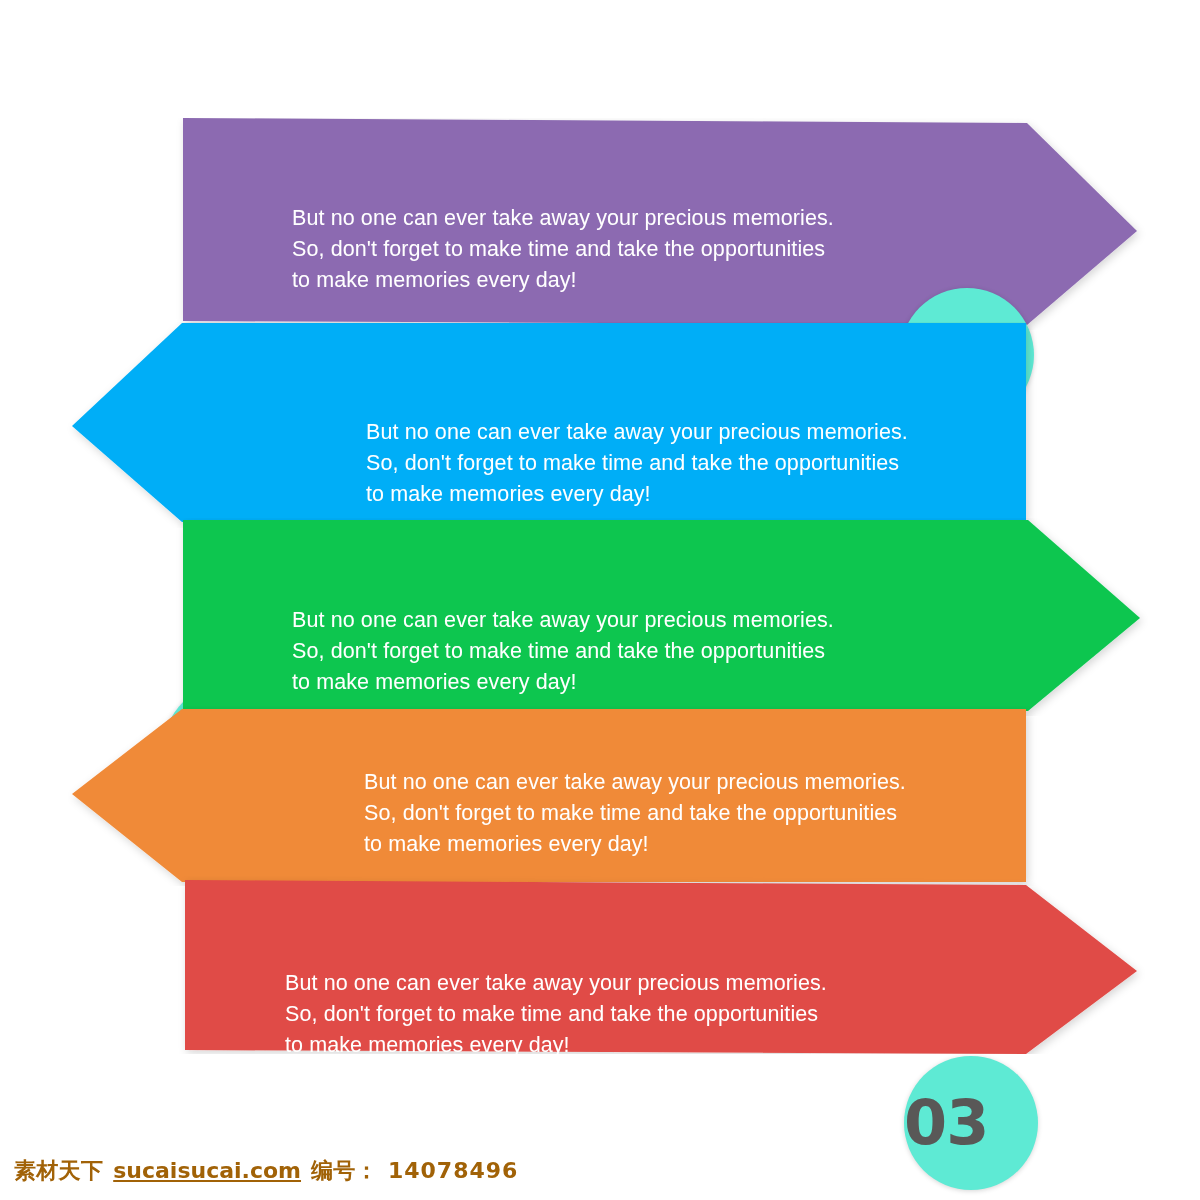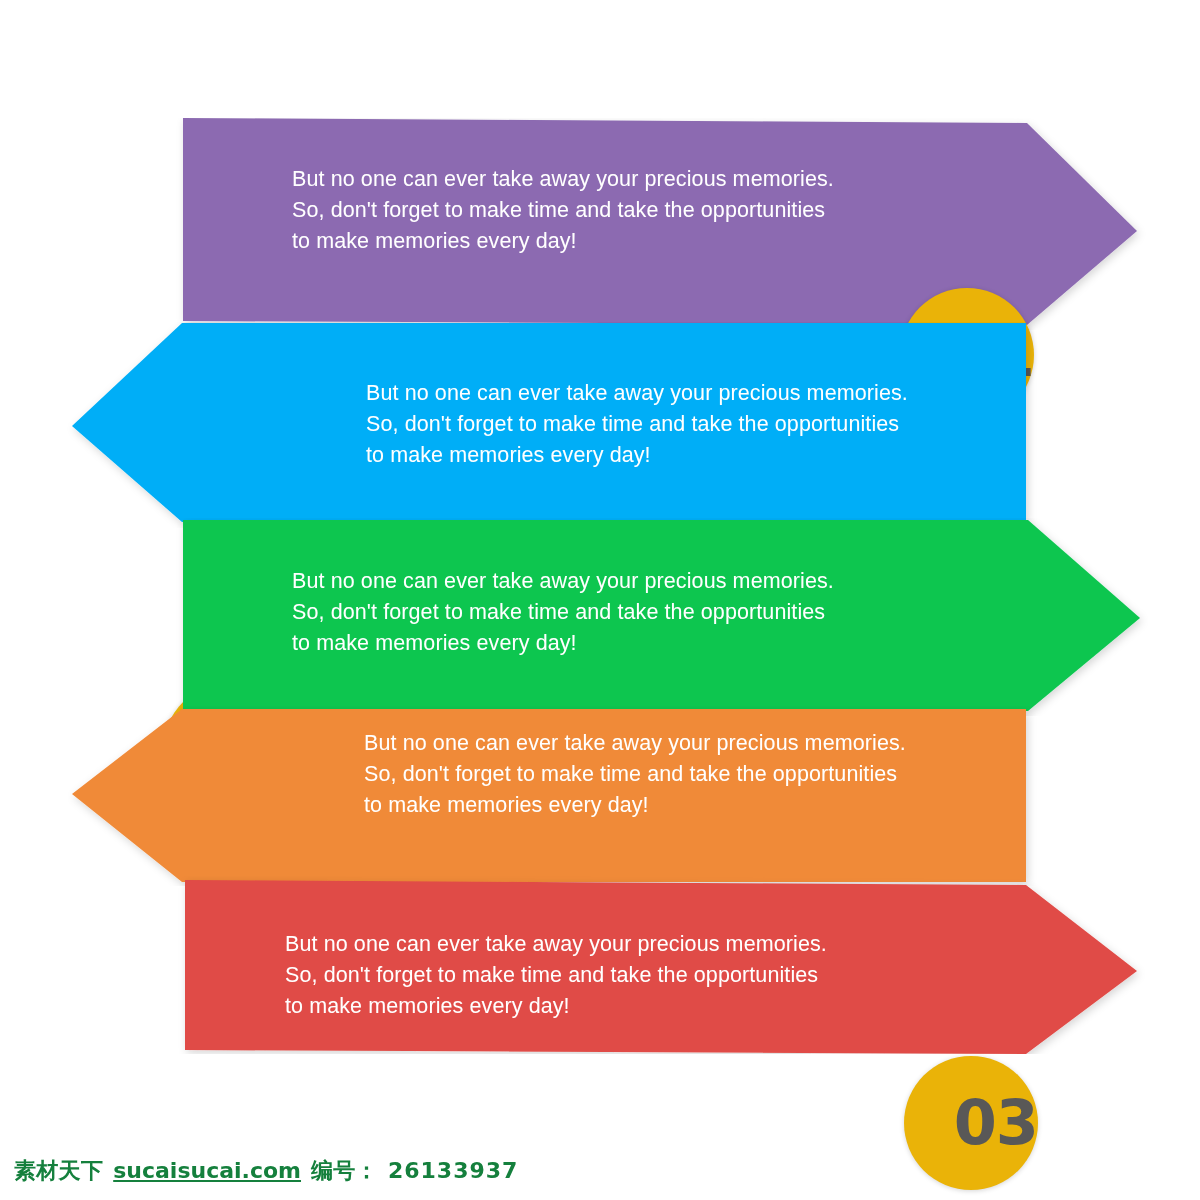--- a/index.html
+++ b/index.html
@@ -39,29 +39,30 @@
 
   .band-text {
     position: absolute;
     color: #ffffff;
     font-size: 21.5px;
     line-height: 31px;
     letter-spacing: 0.1px;
     white-space: pre-line;
     font-weight: 400;
     text-shadow: 0 0 1px rgba(255,255,255,0.15);
+    margin-top: 39px;
   }
 
   .badge {
     position: absolute;
     border-radius: 50%;
-    background: #eab308;
+    background: #5eead4;
     display: flex;
     align-items: center;
-    justify-content: flex-end;
+    justify-content: flex-start;
     box-shadow: 0 1px 5px rgba(0,0,0,0.17);
   }
   .badge-num {
     font-family: "DejaVu Sans", sans-serif;
     font-weight: bold;
     font-size: 62px;
     color: #595857;
     letter-spacing: -1px;
     line-height: 1;
   }
@@ -84,21 +85,21 @@
   #badge-3 { left: 904px; top: 538px; width: 134px; height: 134px; }
 
   
   #watermark {
     position: absolute;
     left: 14px;
     bottom: 14px;
     display: flex;
     align-items: baseline;
     gap: 10px;
-    color: #15803d;
+    color: #a16207;
     font-size: 22px;
     font-family: "DejaVu Sans", sans-serif;
     font-weight: bold;
     letter-spacing: 0.3px;
   }
   #watermark .wm-site { letter-spacing: 0px; text-decoration: underline; }
   #watermark .wm-id { letter-spacing: 1px; }
 </style>
 </head>
 <body style="background: rgb(255, 255, 255);">
@@ -183,16 +184,16 @@
     <div class="band-text" style="color: rgb(255, 255, 255);">But no one can ever take away your precious memories.
 So, don't forget to make time and take the opportunities
 to make memories every day!</div>
 
   </div>
 
   <div id="watermark">
     <span class="wm-brand">素材天下</span>
     <span class="wm-site">sucaisucai.com</span>
     <span class="wm-idlabel">编号：</span>
-    <span class="wm-id">26133937</span>
+    <span class="wm-id">14078496</span>
   </div>
 
 </div>
 
 </body></html>

